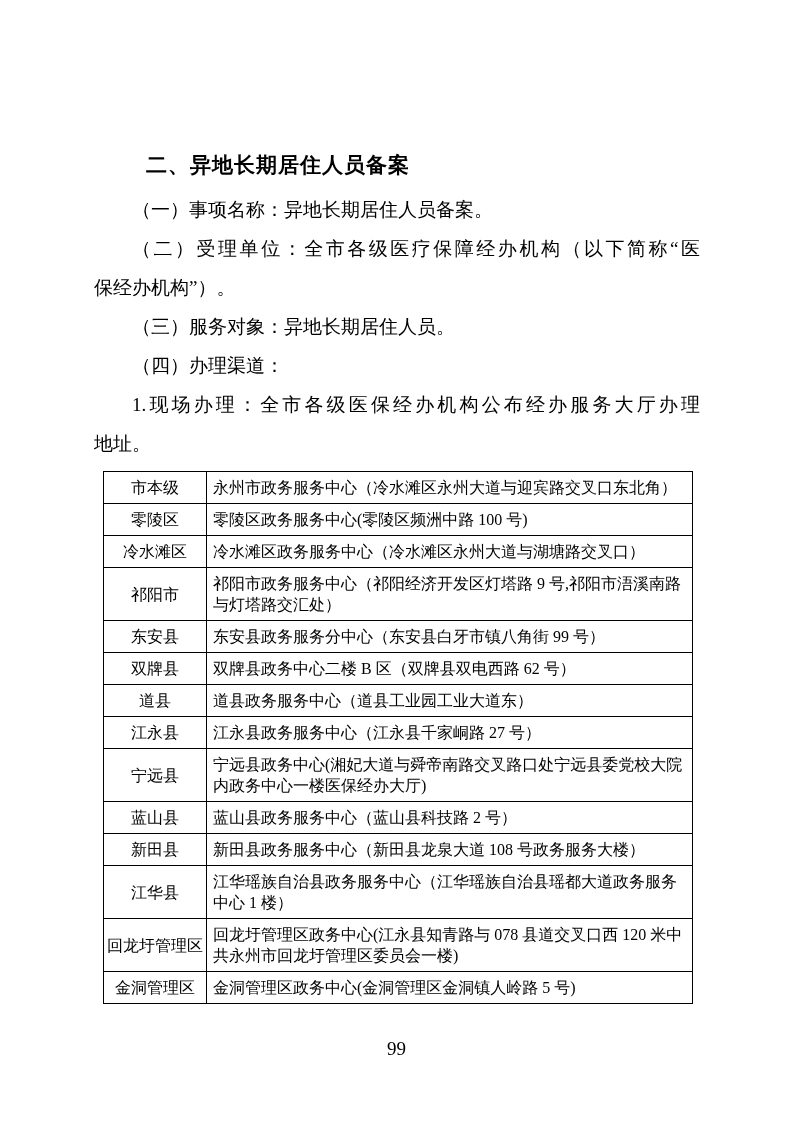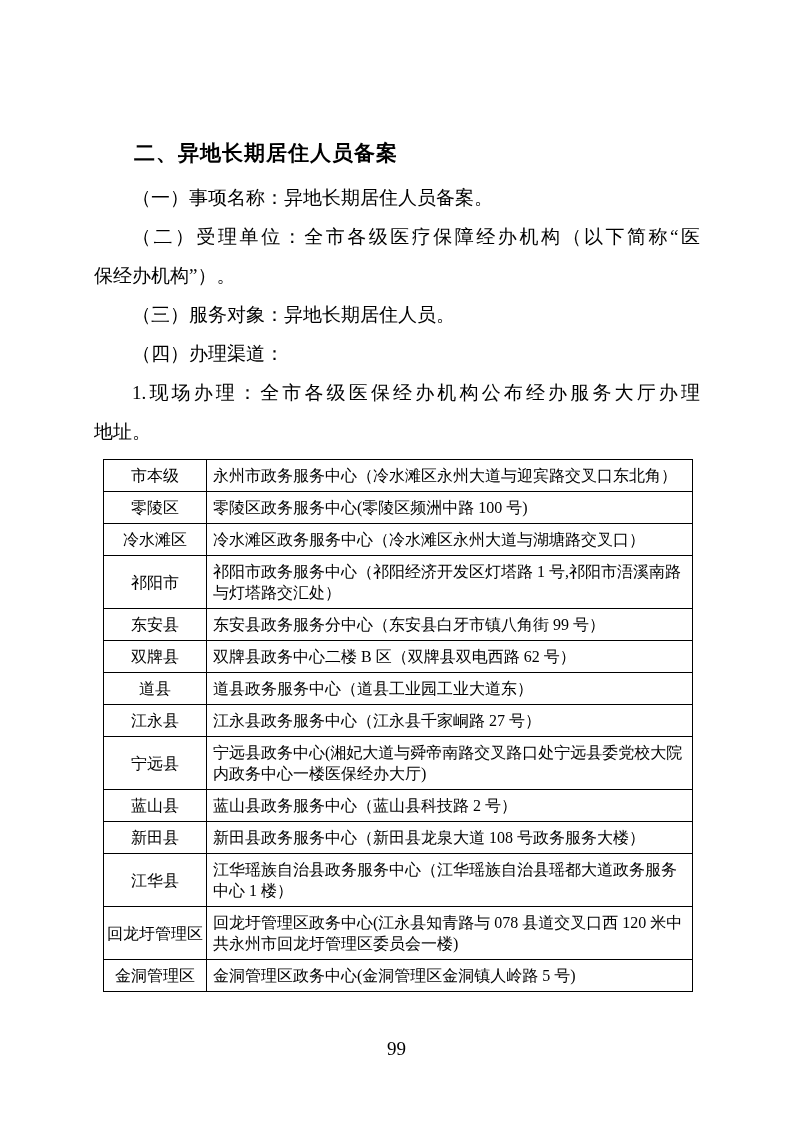--- a/index.html
+++ b/index.html
@@ -13,21 +13,21 @@
     font-family: "Liberation Serif", serif;
     overflow: hidden;
   }
   .content {
     position: absolute;
     left: 94px;
     top: 140px;
     width: 606px;
   }
   .heading {
-    margin: 0;
+    margin: 12px;
     font-family: "Liberation Sans", sans-serif;
     font-weight: bold;
     font-size: 21px;
     line-height: 26px;
     text-indent: 40px;
     letter-spacing: 1px;
   }
   .body-lines {
     margin-top: 12px;
     font-size: 19px;
@@ -104,21 +104,21 @@
           <tr>
             <td class="region">零陵区</td>
             <td class="address">零陵区政务服务中心(零陵区频洲中路 100 号)</td>
           </tr>
           <tr>
             <td class="region">冷水滩区</td>
             <td class="address">冷水滩区政务服务中心（冷水滩区永州大道与湖塘路交叉口）</td>
           </tr>
           <tr>
             <td class="region">祁阳市</td>
-            <td class="address">祁阳市政务服务中心（祁阳经济开发区灯塔路 1 号,祁阳市浯溪南路与灯塔路交汇处）</td>
+            <td class="address">祁阳市政务服务中心（祁阳经济开发区灯塔路 9 号,祁阳市浯溪南路与灯塔路交汇处）</td>
           </tr>
           <tr>
             <td class="region">东安县</td>
             <td class="address">东安县政务服务分中心（东安县白牙市镇八角街 99 号）</td>
           </tr>
           <tr>
             <td class="region">双牌县</td>
             <td class="address">双牌县政务中心二楼 B 区（双牌县双电西路 62 号）</td>
           </tr>
           <tr>

